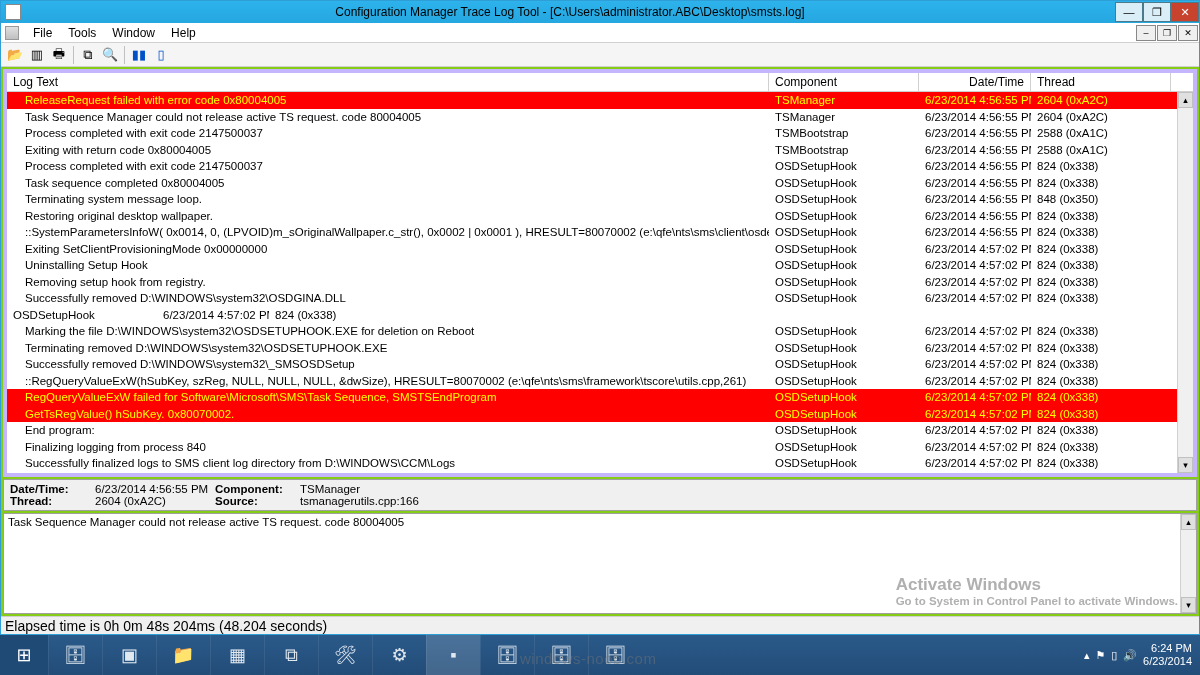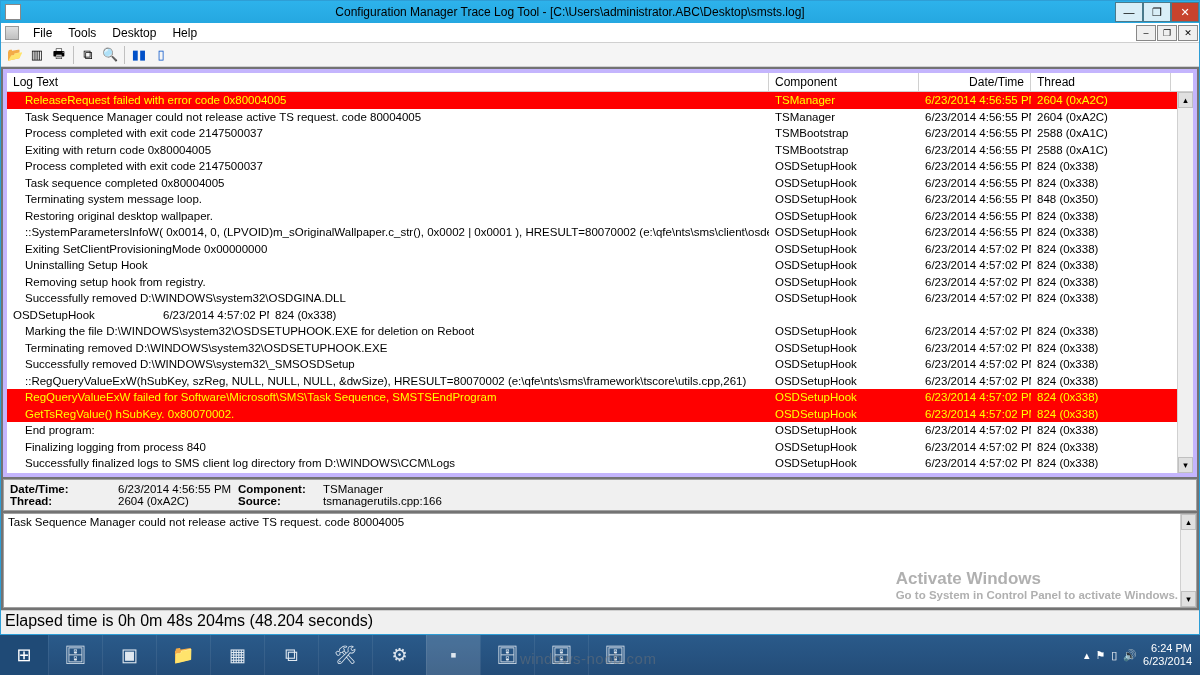--- a/index.html
+++ b/index.html
@@ -8,21 +8,21 @@
   font-size: 12px;
   background: #c0c0c0;
   width: 1200px;
   height: 675px;
   overflow: hidden;
   position: relative;
 }
 .window {
   width: 1200px;
   height: 635px;
-  background: #737373;
+  background: #84cc16;
   border: 1px solid #2e9ed6;
   display: flex;
   flex-direction: column;
 }
 .titlebar {
   height: 22px;
   background: linear-gradient(#2db2eb, #25a7e0);
   color: #000;
   display: flex;
   align-items: center;
@@ -135,21 +135,21 @@
 }
 .vscroll .down { position:absolute; bottom:0; left:0; right:0; }
 .detail-pane {
   border: 1px solid #a0a0a0;
   margin: 0 2px 2px 2px;
   background: #f0f0f0;
   padding: 3px 6px;
   font-size: 11.5px;
 }
 .detail-pane .drow { display:flex; }
-.detail-pane .dlab { width:108px; font-weight:bold; }
+.detail-pane .dlab { width:85px; font-weight:bold; }
 .detail-pane .dval { width:120px; }
 .detail-pane .dlab2 { width:85px; font-weight:bold; }
 .msg-pane {
   flex: 1;
   border: 1px solid #a0a0a0;
   margin: 0 2px 2px 2px;
   background: #fff;
   position: relative;
   padding: 2px 4px;
   font-size: 11.5px;
@@ -159,25 +159,25 @@
   position: absolute;
   right: 18px;
   bottom: 6px;
   color: #b0b0b0;
   text-align: left;
   font-weight: bold;
 }
 .watermark .w1 { font-size: 17px; }
 .watermark .w2 { font-size: 11.5px; }
 .statusbar {
-  height: 24px;
+  height: 18px;
   background: #f0f0f0;
   border-top: 1px solid #d0d0d0;
   padding: 1px 4px;
-  font-size: 16px;
+  font-size: 14px;
 }
 .taskbar {
   position: absolute;
   left:0; right:0; bottom:0;
   height: 40px;
   background: linear-gradient(#2a5a8a, #234c78);
   display: flex;
   align-items: center;
 }
 .taskbar .start {
@@ -219,21 +219,21 @@
       <div class="win-btn">—</div>
       <div class="win-btn">❐</div>
       <div class="win-btn close">✕</div>
     </div>
   </div>
 
   <div class="menubar">
     <div class="sysicon2"></div>
     <div class="mitem">File</div>
     <div class="mitem">Tools</div>
-    <div class="mitem">Desktop</div>
+    <div class="mitem">Window</div>
     <div class="mitem">Help</div>
     <div class="mdi-controls">
       <div class="mdi-btn">–</div>
       <div class="mdi-btn">❐</div>
       <div class="mdi-btn">✕</div>
     </div>
   </div>
 
   <div class="toolbar">
     <div class="tbtn">📂</div>

